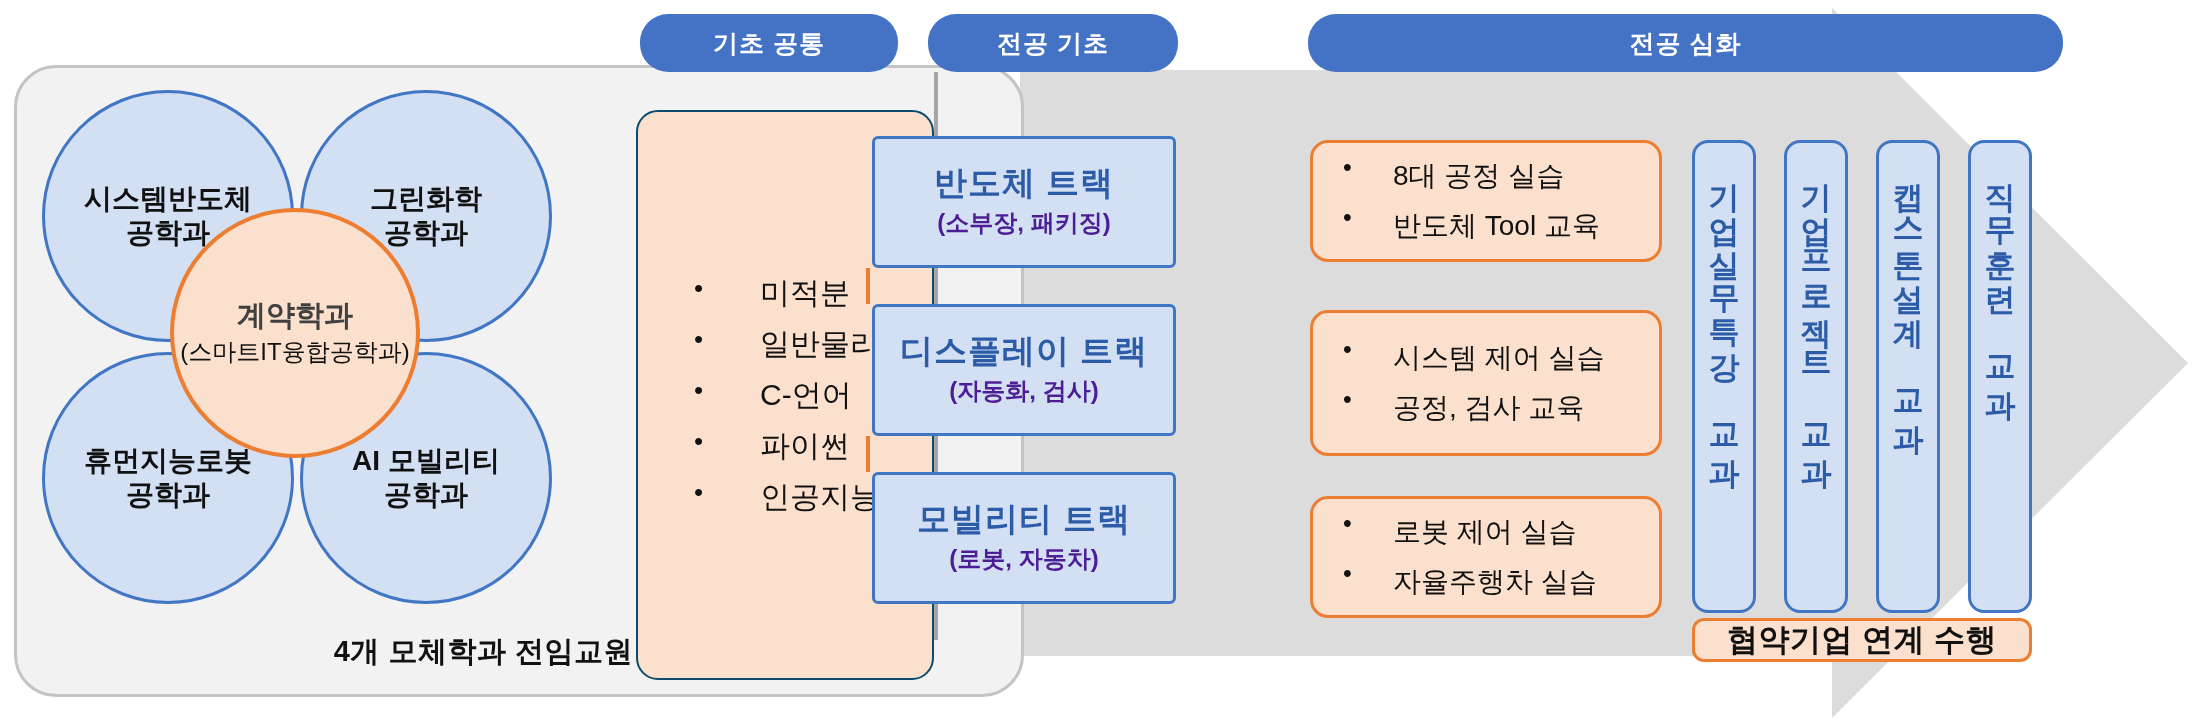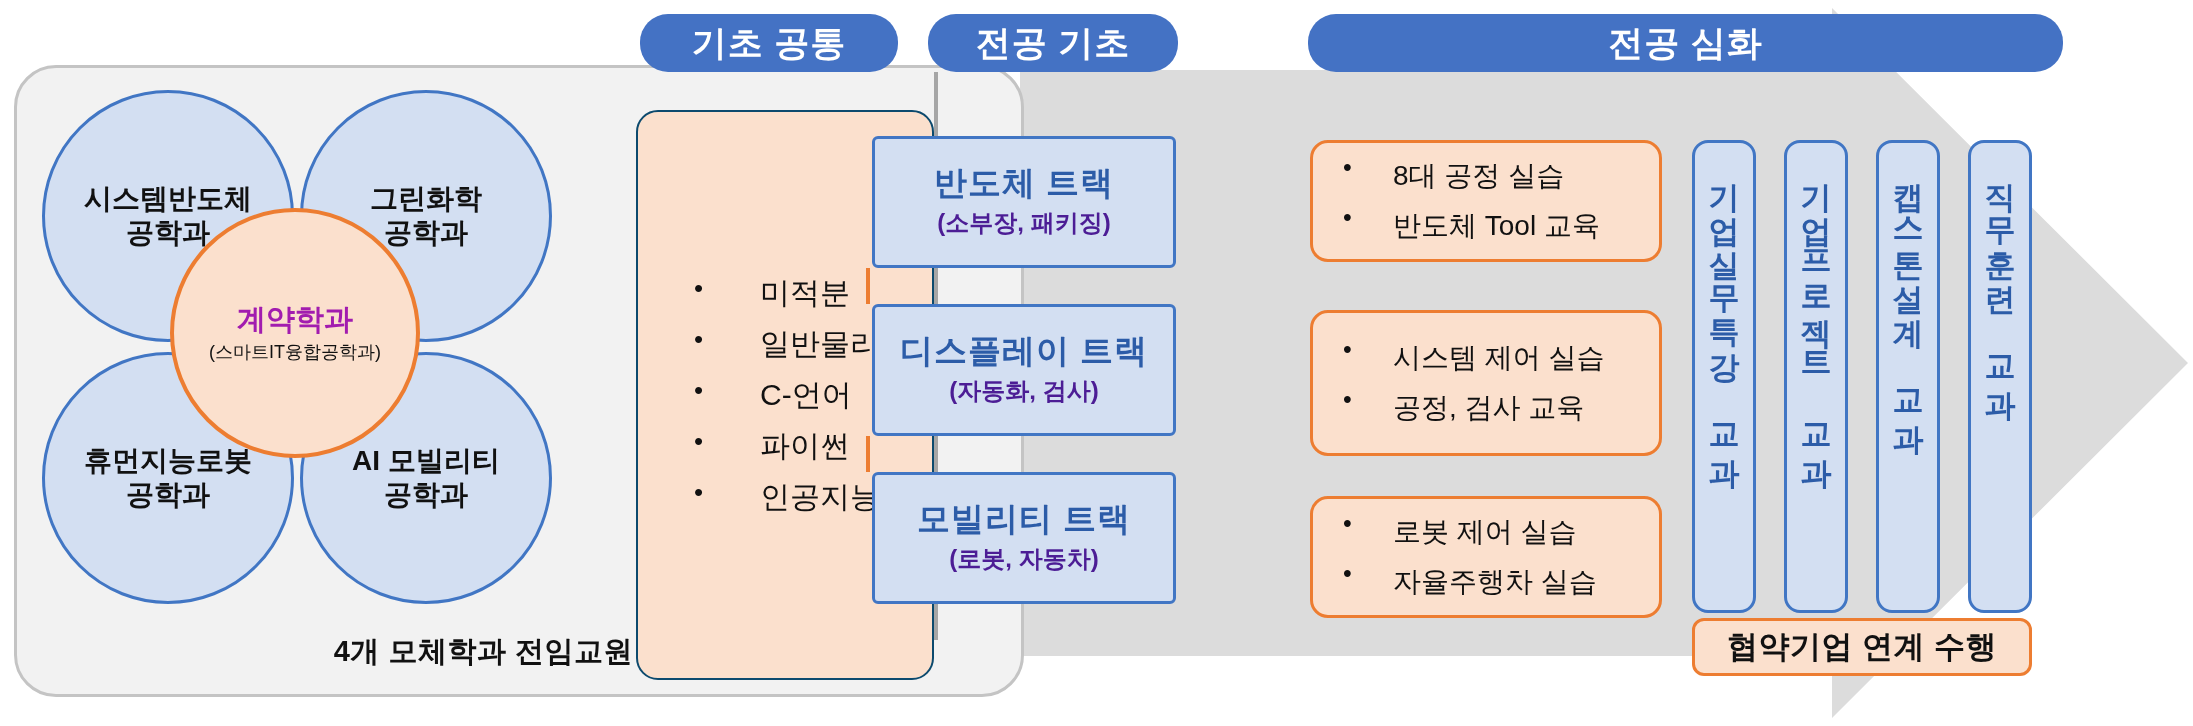--- a/index.html
+++ b/index.html
@@ -86,38 +86,38 @@
     display: flex;
     flex-direction: column;
     align-items: center;
     justify-content: center;
     text-align: center;
     box-sizing: border-box;
   }
   .circle-center .cc-main {
     font-size: 29px;
     font-weight: bold;
-    color: #a21caf;
+    color: #404040;
     line-height: 1.2;
   }
   .circle-center .cc-sub {
-    font-size: 18px;
+    font-size: 24px;
     font-weight: normal;
     color: #111111;
     margin-top: 4px;
     white-space: nowrap;
   }
 
   
   .pill {
     position: absolute;
     background: #4472c4;
     border-radius: 28px;
     color: #ffffff;
-    font-size: 35px;
+    font-size: 25px;
     font-weight: bold;
     display: flex;
     align-items: center;
     justify-content: center;
     letter-spacing: 1px;
     box-sizing: border-box;
   }
   .pill-basic   { left: 640px;  top: 14px; width: 258px; height: 58px; }
   .pill-major   { left: 928px;  top: 14px; width: 250px; height: 58px; }
   .pill-advance { left: 1308px; top: 14px; width: 755px; height: 58px; }
@@ -270,21 +270,21 @@
   .vcol-2 { left: 1784px; }
   .vcol-3 { left: 1876px; }
   .vcol-4 { left: 1968px; }
 
   
   .banner {
     position: absolute;
     left: 1692px;
     top: 618px;
     width: 340px;
-    height: 58px;
+    height: 44px;
     background: #fbe0cd;
     border: 3px solid #ed7d31;
     border-radius: 12px;
     box-sizing: border-box;
     display: flex;
     align-items: center;
     justify-content: center;
     font-size: 31px;
     font-weight: bold;
     color: #111111;

